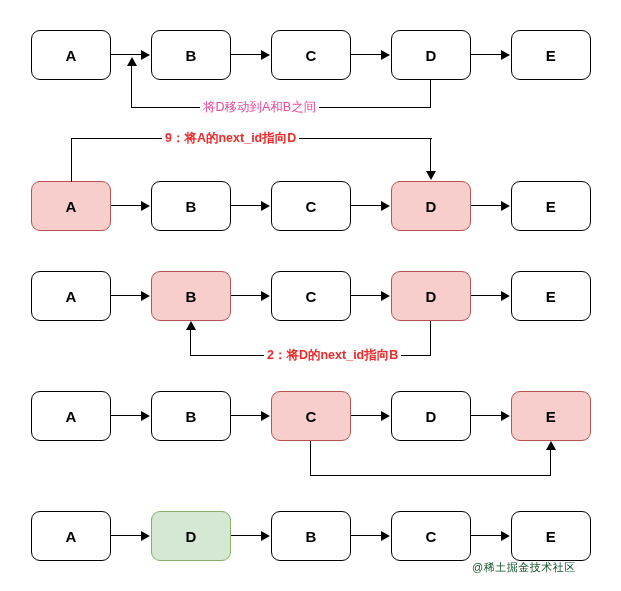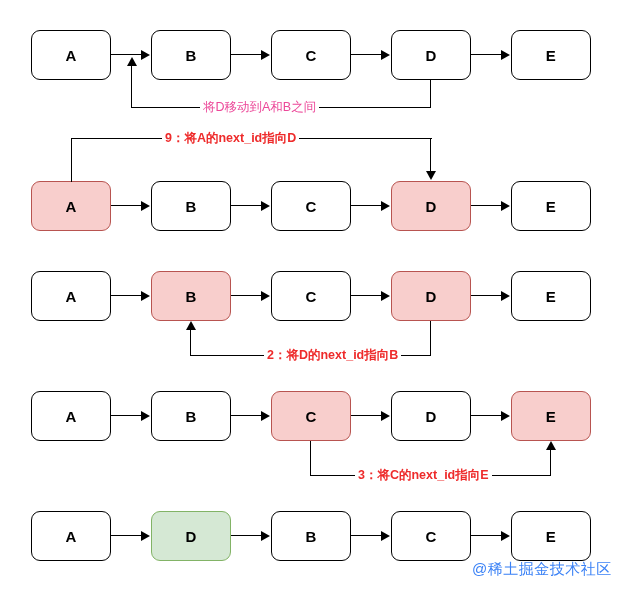--- a/index.html
+++ b/index.html
@@ -78,22 +78,22 @@
   .label.black {
     color: #ec4899;
     font-weight: normal;
   }
   .label.red {
     color: #ee2b2b;
     font-weight: bold;
   }
   .watermark {
     position: absolute;
-    font-size: 15px;
-    color: #3b82f6;
+    font-size: 11px;
+    color: #14532d;
     white-space: nowrap;
     letter-spacing: 0.5px;
   }
 </style>
 </head>
 <body>
 
 <div id="canvas">
 
   <div class="node" style="left:31px;  top:30px;">
@@ -211,21 +211,20 @@
   <div class="arrow right" style="left:261px; top:411px;"></div>
   <div class="edge h" style="left:351px; top:415px; width:31px;"></div>
   <div class="arrow right" style="left:381px; top:411px;"></div>
   <div class="edge h" style="left:471px; top:415px; width:31px;"></div>
   <div class="arrow right" style="left:501px; top:411px;"></div>
 
   <div class="edge v" style="left:310px; top:441px; height:35px;"></div>
   <div class="edge h" style="left:310px; top:475px; width:241px;"></div>
   <div class="edge v" style="left:550px; top:447px; height:29px;"></div>
   <div class="arrow up" style="left:546px; top:441px;"></div>
-  <div class="label red" style="left:355px; top:469px;">3：将C的next_id指向E</div>
 
   <div class="node" style="left:31px;  top:511px;">
       <span>A</span>
     </div>
   <div class="node green" style="left:151px; top:511px;">
       <span>D</span>
     </div>
   <div class="node" style="left:271px; top:511px;">
       <span>B</span>
     </div>

